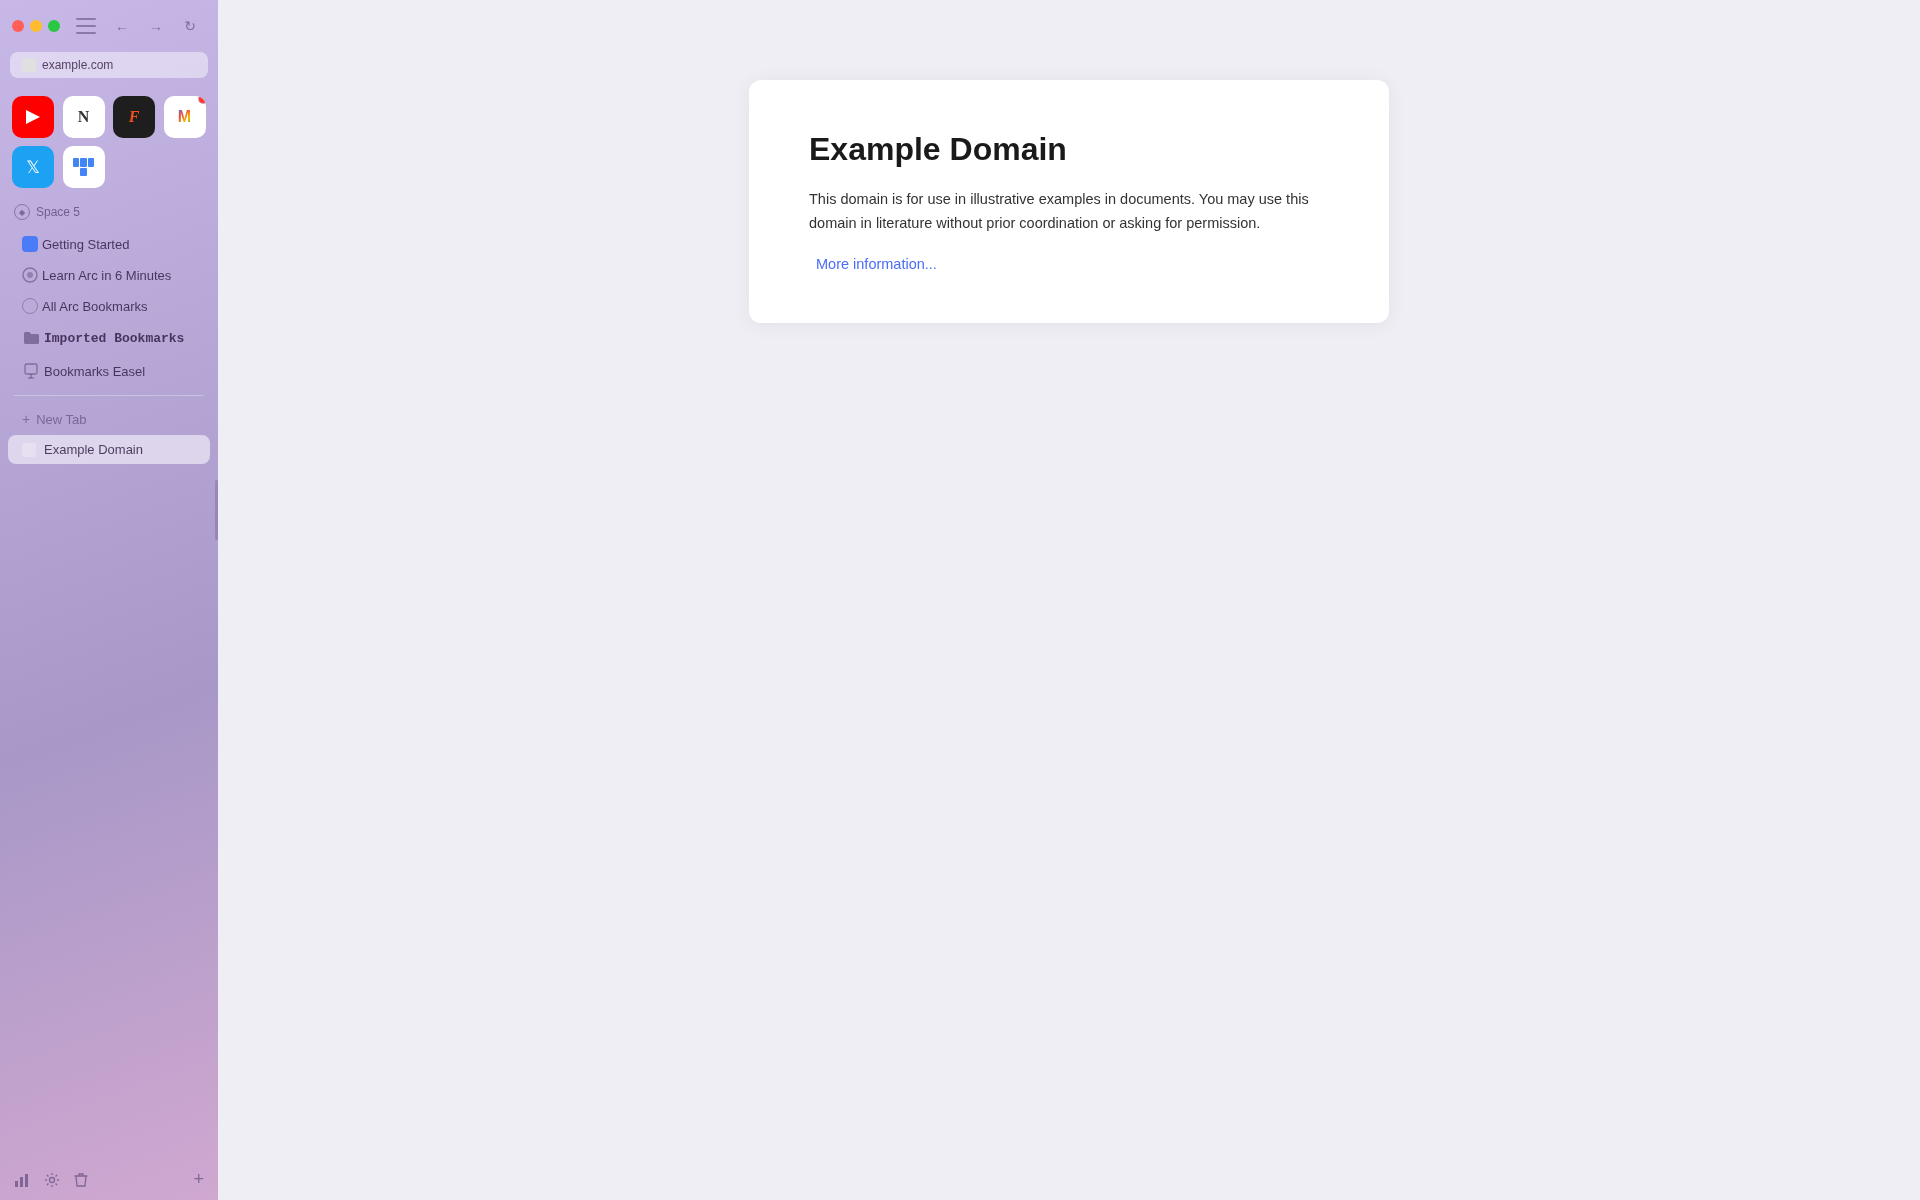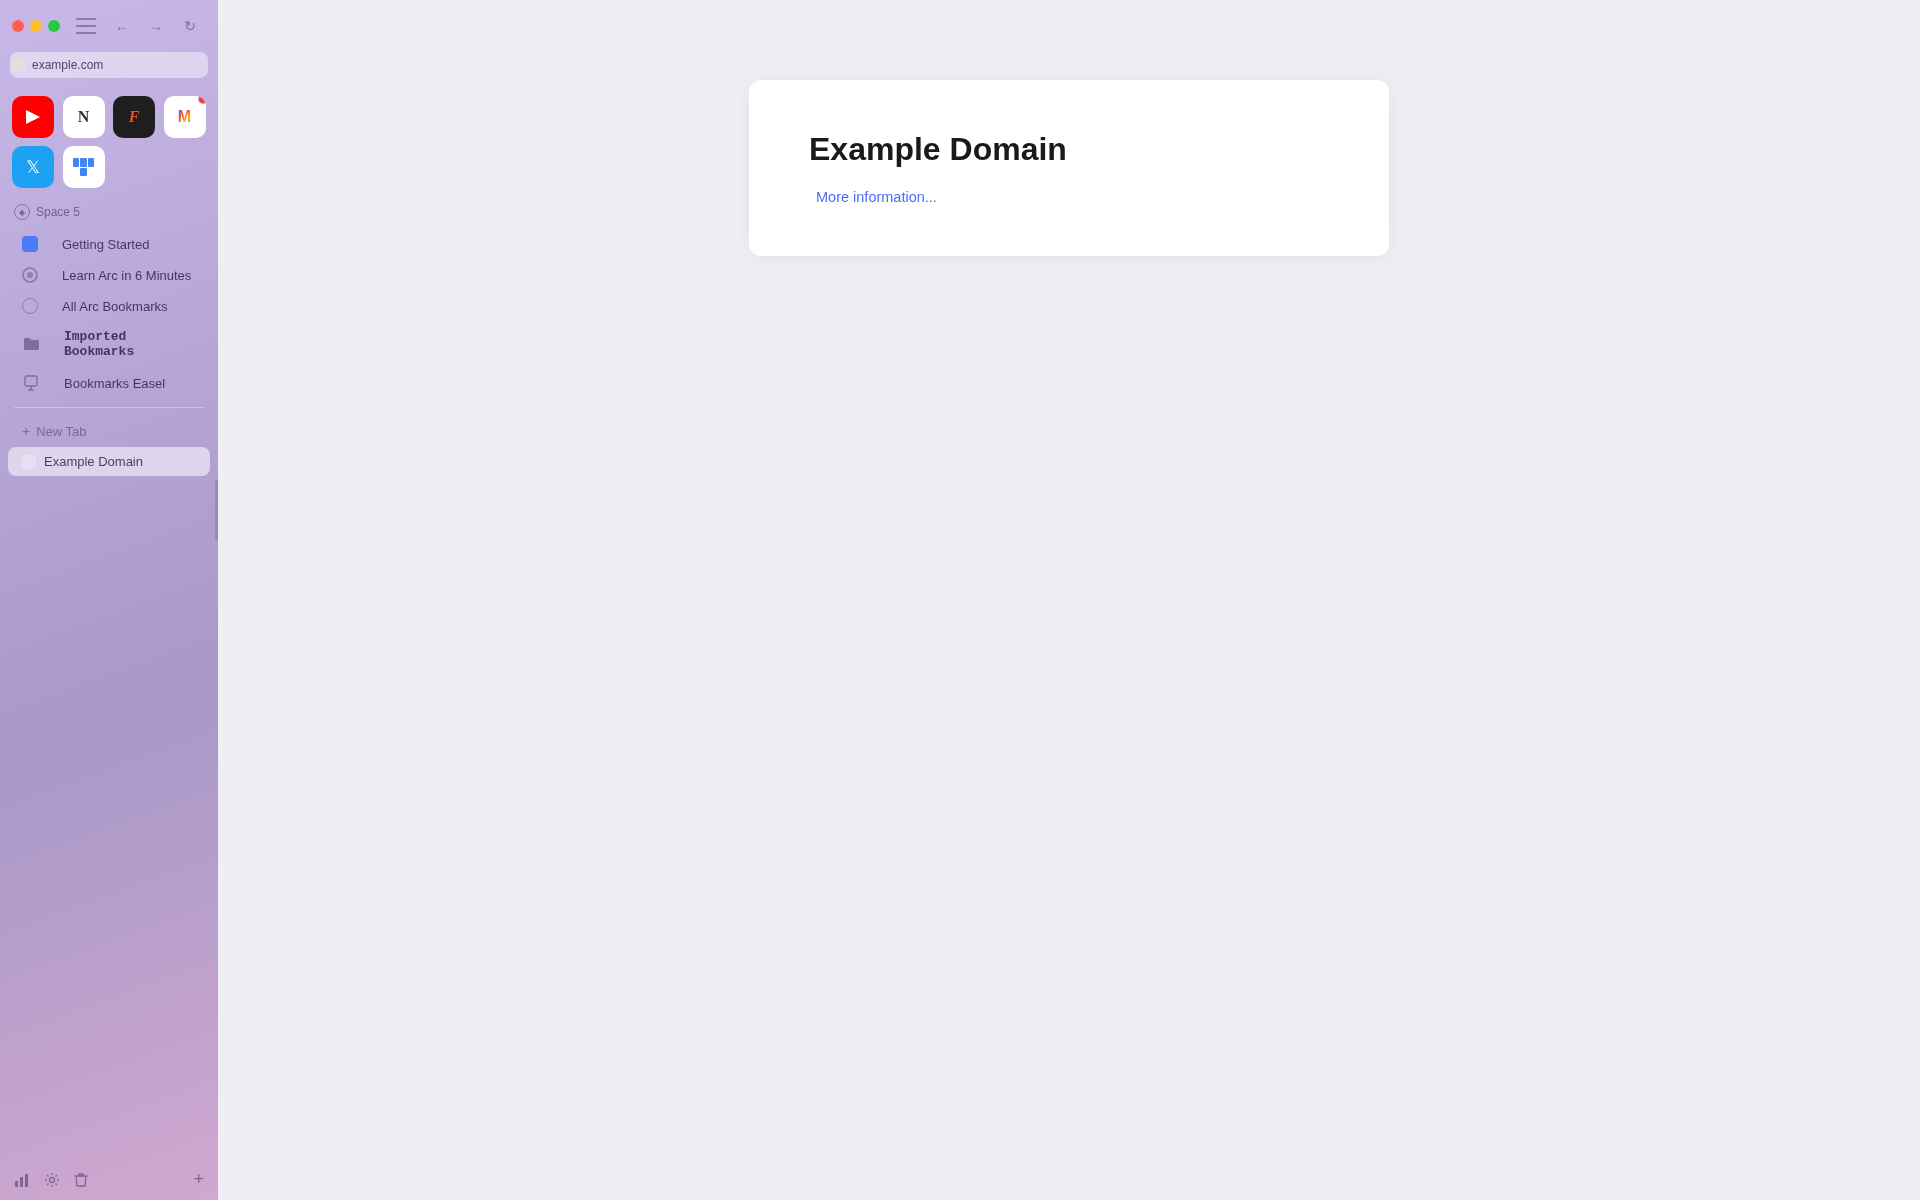--- a/index.html
+++ b/index.html
@@ -96,21 +96,21 @@
     }
 
     
     .url-bar-container {
       padding: 0 10px 10px;
     }
 
     .url-bar {
       background: rgba(255, 255, 255, 0.45);
       border-radius: 8px;
-      padding: 6px 2px;
+      padding: 6px 12px;
       font-size: 12px;
       color: rgba(60, 40, 80, 0.85);
       display: flex;
       gap: 6px;
       cursor: pointer;
     }
 
     .url-favicon {
       width: 14px;
       height: 14px;
@@ -186,21 +186,21 @@
       flex: 1;
       overflow-y: auto;
       padding: 4px 0;
     }
 
     .sidebar-nav::-webkit-scrollbar { width: 0; }
 
     .nav-item {
       display: flex;
       align-items: center;
-      gap: 24px;
+      gap: 4px;
       padding: 7px 14px;
       cursor: pointer;
       border-radius: 8px;
       margin: 1px 8px;
       font-size: 13px;
       color: rgba(50, 30, 70, 0.85);
       font-weight: 400;
       transition: background 0.1s;
     }
 
@@ -567,15 +567,16 @@
       <span>+</span>
     </div>
   </div>
 
   <div class="scroll-handle"></div>
 </div>
 
 <div class="main-content">
   <div class="domain-card">
     <h1 class="domain-title">Example Domain</h1>
+    <p class="domain-description">This domain is for use in illustrative examples in documents. You may use this domain in literature without prior coordination or asking for permission.</p>
     <a class="domain-link" href="#">More information...</a>
   </div>
 </div>
 
 </body></html>

